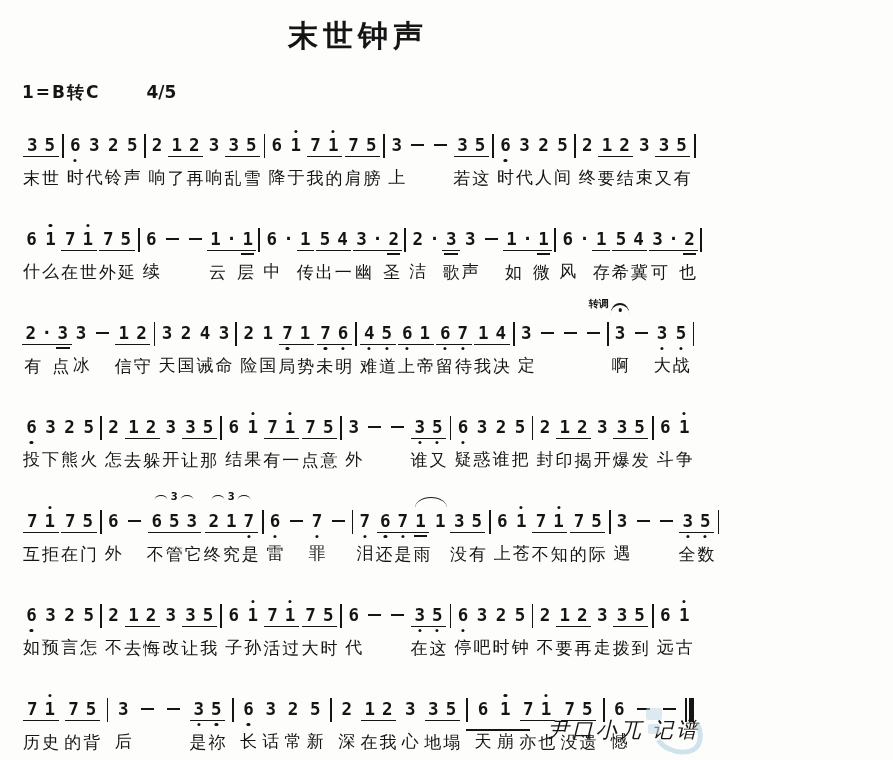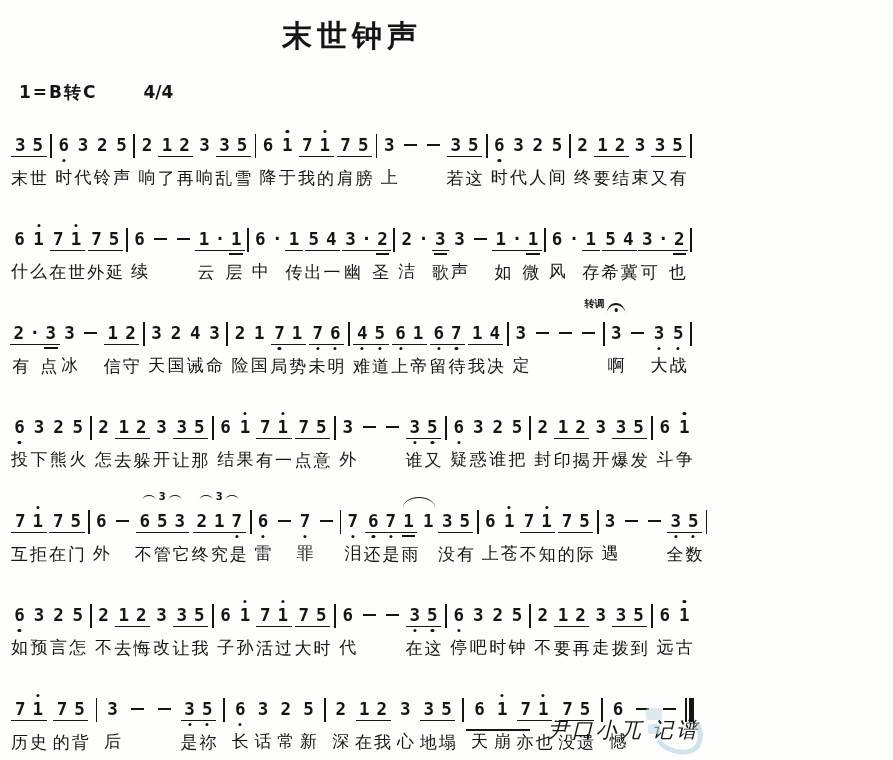--- a/index.html
+++ b/index.html
@@ -1,24 +1,24 @@
 <!DOCTYPE html>
 <html><head>
 <meta charset="utf-8">
 <style>
   html,body{margin:0;padding:0;background:#fdfdfc;}
   body{width:893px;height:760px;overflow:hidden;color:#151515;
        font-family:"DejaVu Sans Mono",monospace;}
   .page{position:relative;box-sizing:border-box;width:712px;height:760px;
-        padding:10px 18px 0 10px;background:#fdfdfc;}
+        padding:10px 18px 0 22px;background:#fdfdfc;}
   .title{margin:6px 0 0;text-align:center;font-family:"Liberation Serif",serif;
          font-weight:bold;font-size:30px;letter-spacing:5px;}
   .hdr{display:flex;align-items:baseline;gap:46px;margin-top:24px;
        font-family:"DejaVu Sans",sans-serif;font-weight:bold;font-size:17px;}
-  .hdr .ks{letter-spacing:2px;margin-left:9px;}
+  .hdr .ks{letter-spacing:2px;}
   
   .score{margin-top:0;}
   .mline{display:flex;justify-content:space-between;align-items:flex-start;margin-top:39px;}
   .score .mline:first-child{margin-top:30px;}
   .cell{position:relative;display:inline-flex;flex-direction:column;align-items:center;}
   .nrow{display:flex;align-items:flex-end;height:22px;}
   .nrow.u{border-bottom:1.6px solid #151515;}
   .nt{position:relative;font-size:17.5px;font-weight:bold;line-height:22px;
       padding:0 3.5px;text-align:center;}
   .nt.dotk{padding:0 2px;}
@@ -64,21 +64,21 @@
   .wm .sq1{left:0;top:6px;width:16px;height:12px;}
   .wm .sq2{left:2px;top:22px;width:12px;height:10px;}
 </style>
 </head>
 <body>
 
 <div class="page">
   <h1 class="title">末世钟声</h1>
   <div class="hdr">
     <span class="ks">1=B转C</span>
-    <span class="ts">4/4</span>
+    <span class="ts">4/5</span>
   </div>
 
   <div class="score">
       <div class="mline">
         <div class="cell">
           <div class="nrow u">
             <span class="nt">3</span>
             <span class="nt">5</span>
           </div>
           <div class="lrow">

